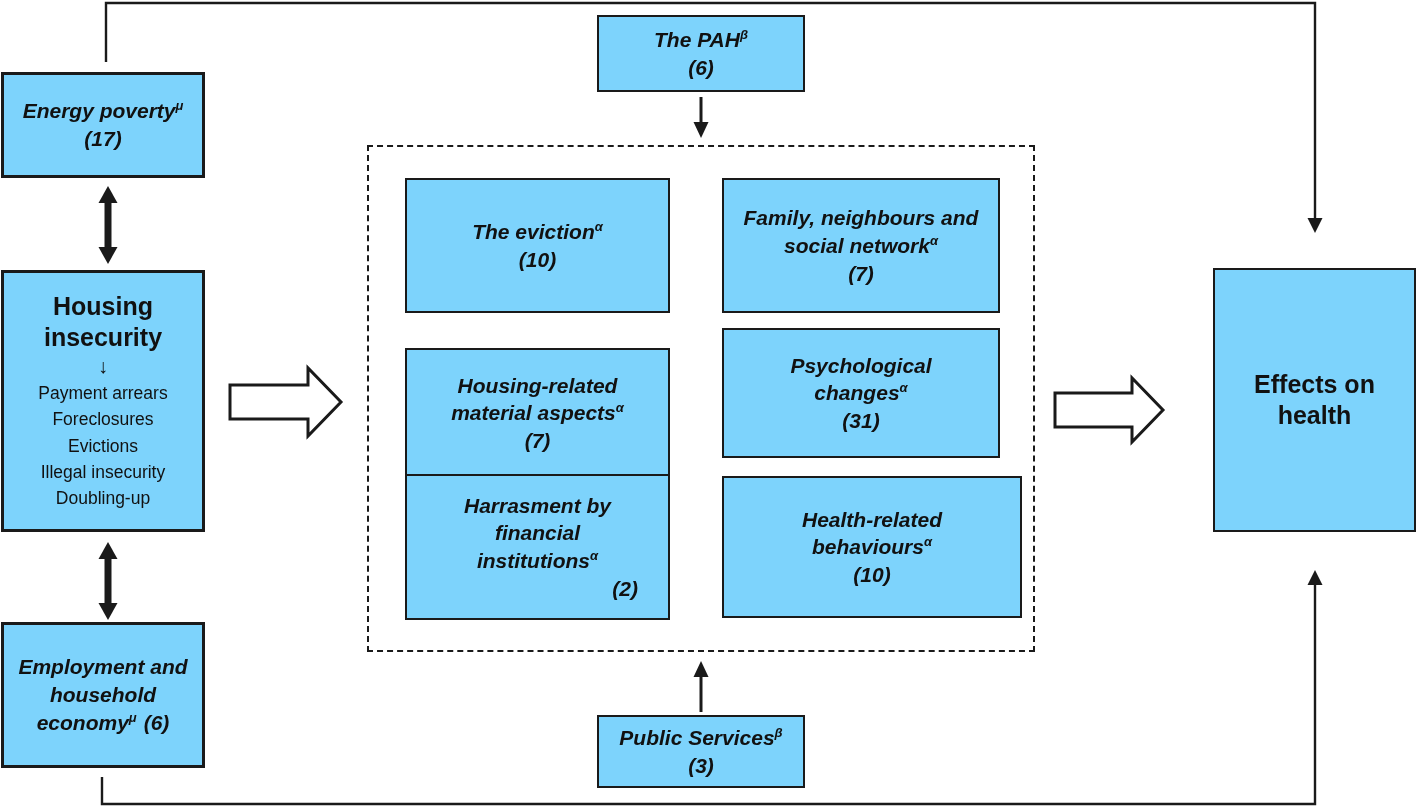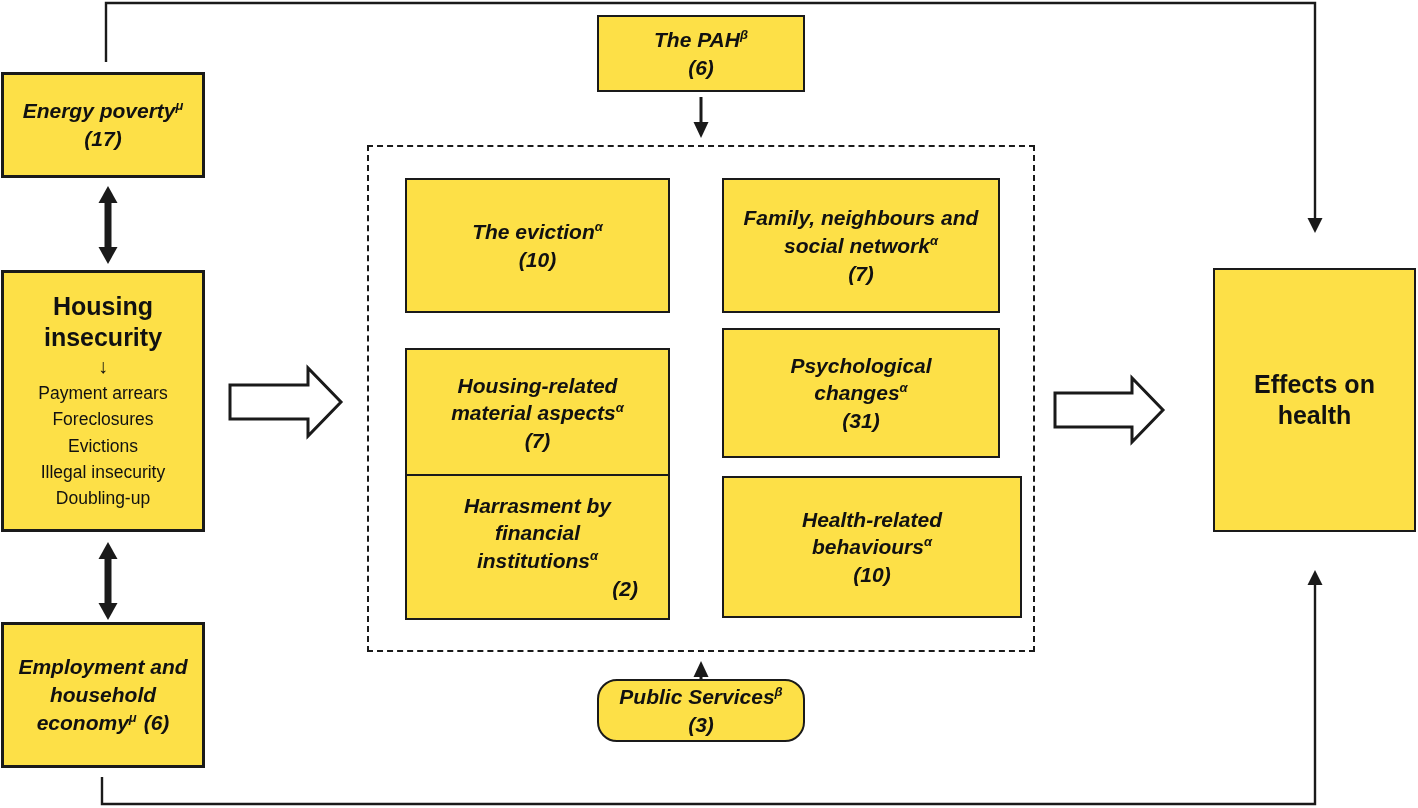--- a/index.html
+++ b/index.html
@@ -1,21 +1,21 @@
 <!DOCTYPE html>
 <html><head>
 <meta charset="utf-8">
 <style>
   html,body{margin:0;padding:0;background:#fff;}
   #canvas{
     position:relative;width:1418px;height:808px;background:#ffffff;
     font-family:"Liberation Sans",sans-serif;color:#111;overflow:hidden;
   }
   .box{
-    position:absolute;background:#fde047;border:3px solid #1a1a1a;
+    position:absolute;background:#7dd3fc;border:3px solid #1a1a1a;
     box-sizing:border-box;display:flex;flex-direction:column;
     align-items:center;justify-content:center;text-align:center;
   }
   .box.thin{border-width:2.5px;}
   .lbl{font-style:italic;font-weight:700;font-size:21px;line-height:1.32;}
   .lbl sup{font-size:13px;}
   .count{font-style:italic;font-weight:700;font-size:21px;line-height:1.3;}
   .title-bold{font-weight:700;font-size:25px;line-height:1.25;font-style:normal;}
   .dn-arrow{font-size:20px;font-weight:700;line-height:1.1;margin:2px 0 3px 0;}
   .hi-list{font-size:17.5px;font-weight:400;line-height:1.5;font-style:normal;}
@@ -80,21 +80,21 @@
 
   <div class="box" style="left:1px;top:622px;width:204px;height:146px;padding:0 8px;">
     <div class="lbl"><span>Employment and household economy</span><sup>μ</sup><span class="inline-count">(6)</span></div>
   </div>
 
   <div class="box thin" style="left:597px;top:15px;width:208px;height:77px;">
     <div class="lbl"><span>The PAH</span><sup>β</sup></div>
     <div class="count">(6)</div>
   </div>
 
-  <div class="box thin" style="left:597px;top:679px;width:208px;height:63px;border-radius:20px;">
+  <div class="box thin" style="left:597px;top:715px;width:208px;height:73px;">
     <div class="lbl"><span>Public Services</span><sup>β</sup></div>
     <div class="count">(3)</div>
   </div>
 
   <div class="dashed-frame"></div>
 
   <div class="box" style="left:405px;top:178px;width:265px;height:135px;border-width:2.5px;">
     <div class="lbl"><span>The eviction</span><sup>α</sup></div>
     <div class="count">(10)</div>
   </div>

